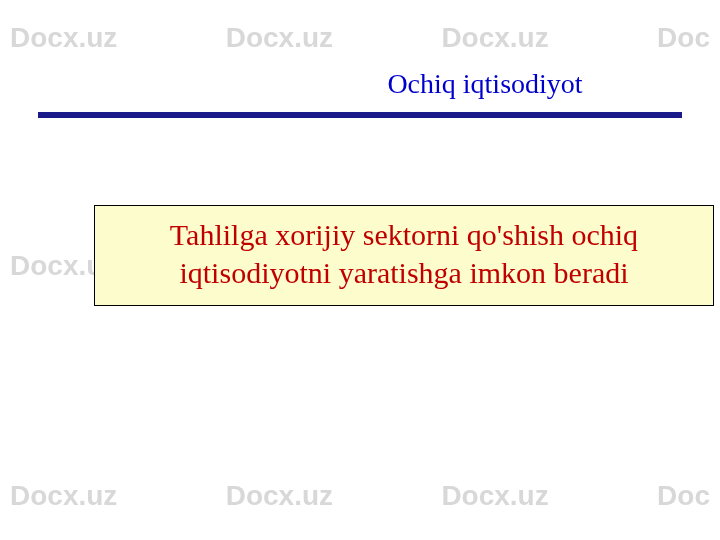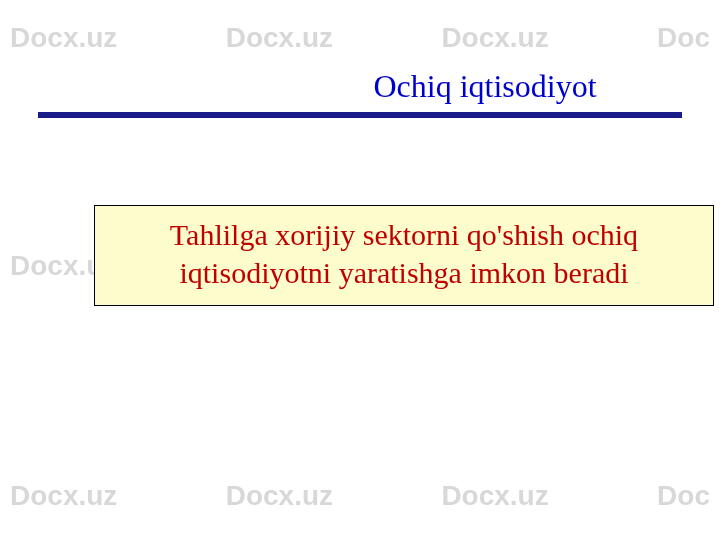--- a/index.html
+++ b/index.html
@@ -52,21 +52,21 @@
     }
 
     .slide-title {
       position: absolute;
       top: 68px;
       left: 0;
       width: 100%;
       text-align: center;
       padding-left: 250px;
       color: #0000cc;
-      font-size: 32px;
+      font-size: 28px;
       font-family: Georgia, 'Times New Roman', serif;
     }
 
     .title-underline {
       position: absolute;
       top: 112px;
       left: 38px;
       width: 644px;
       height: 6px;
       background: #1a1a8a;

